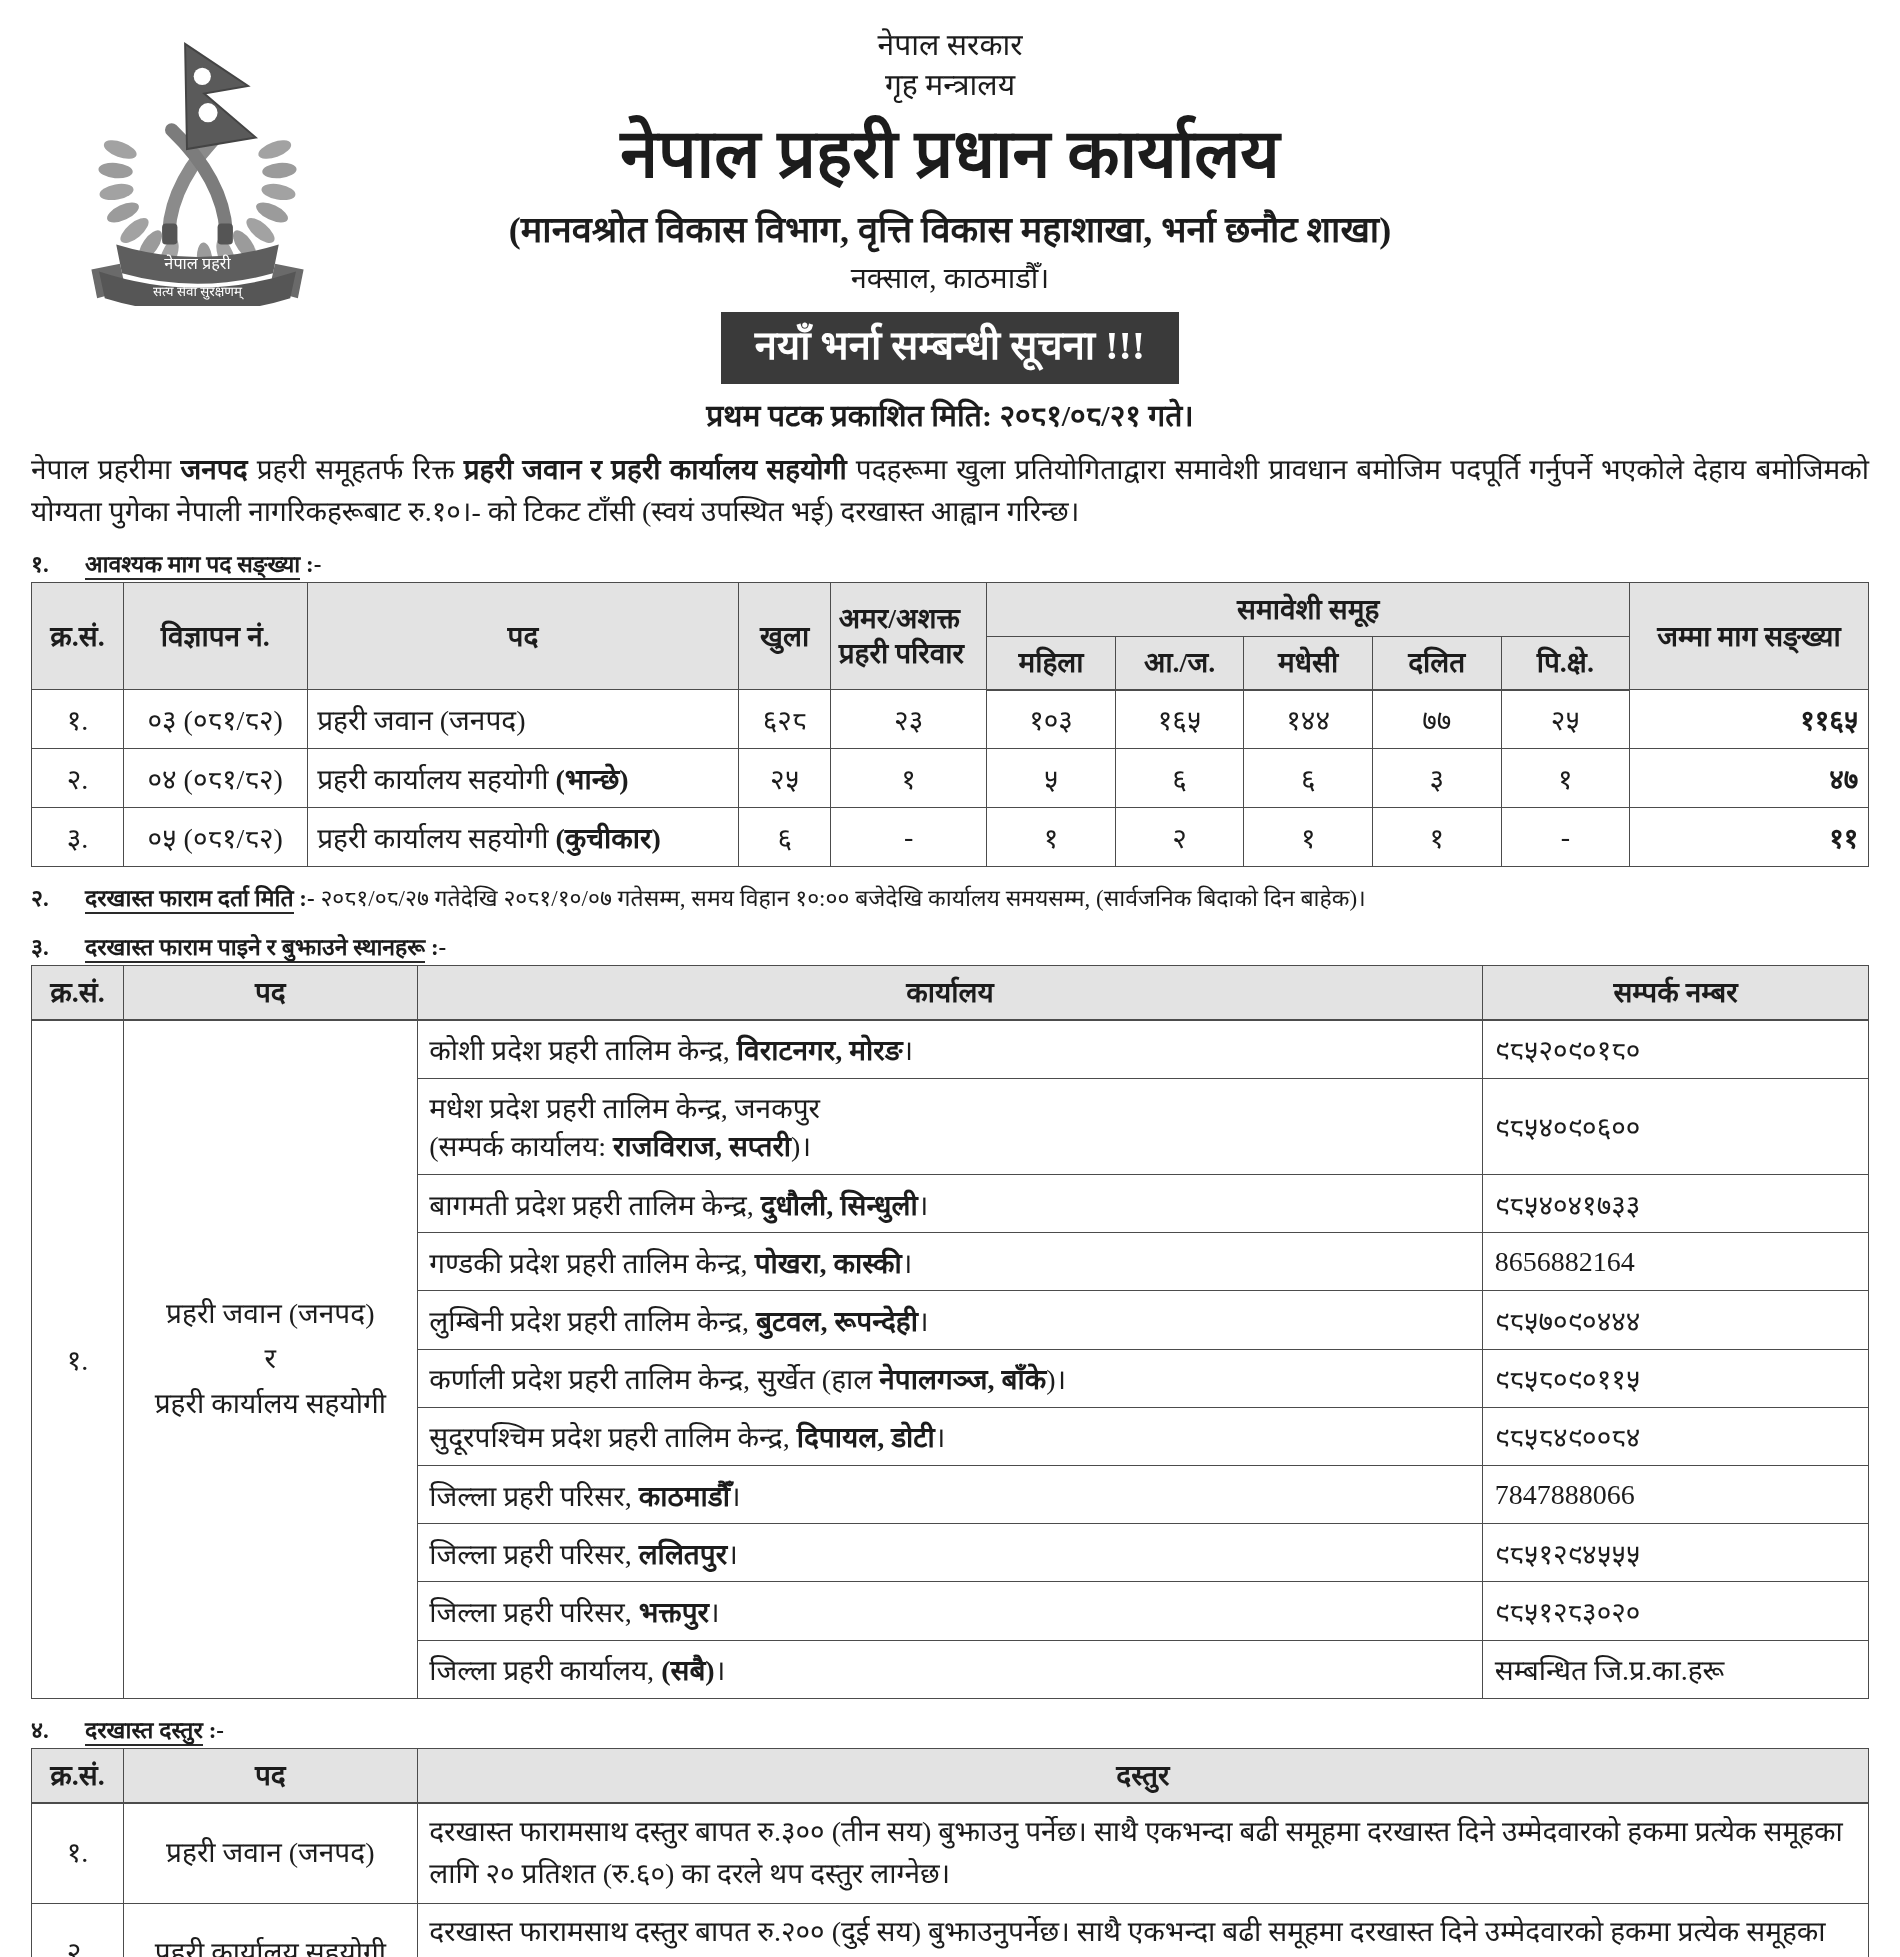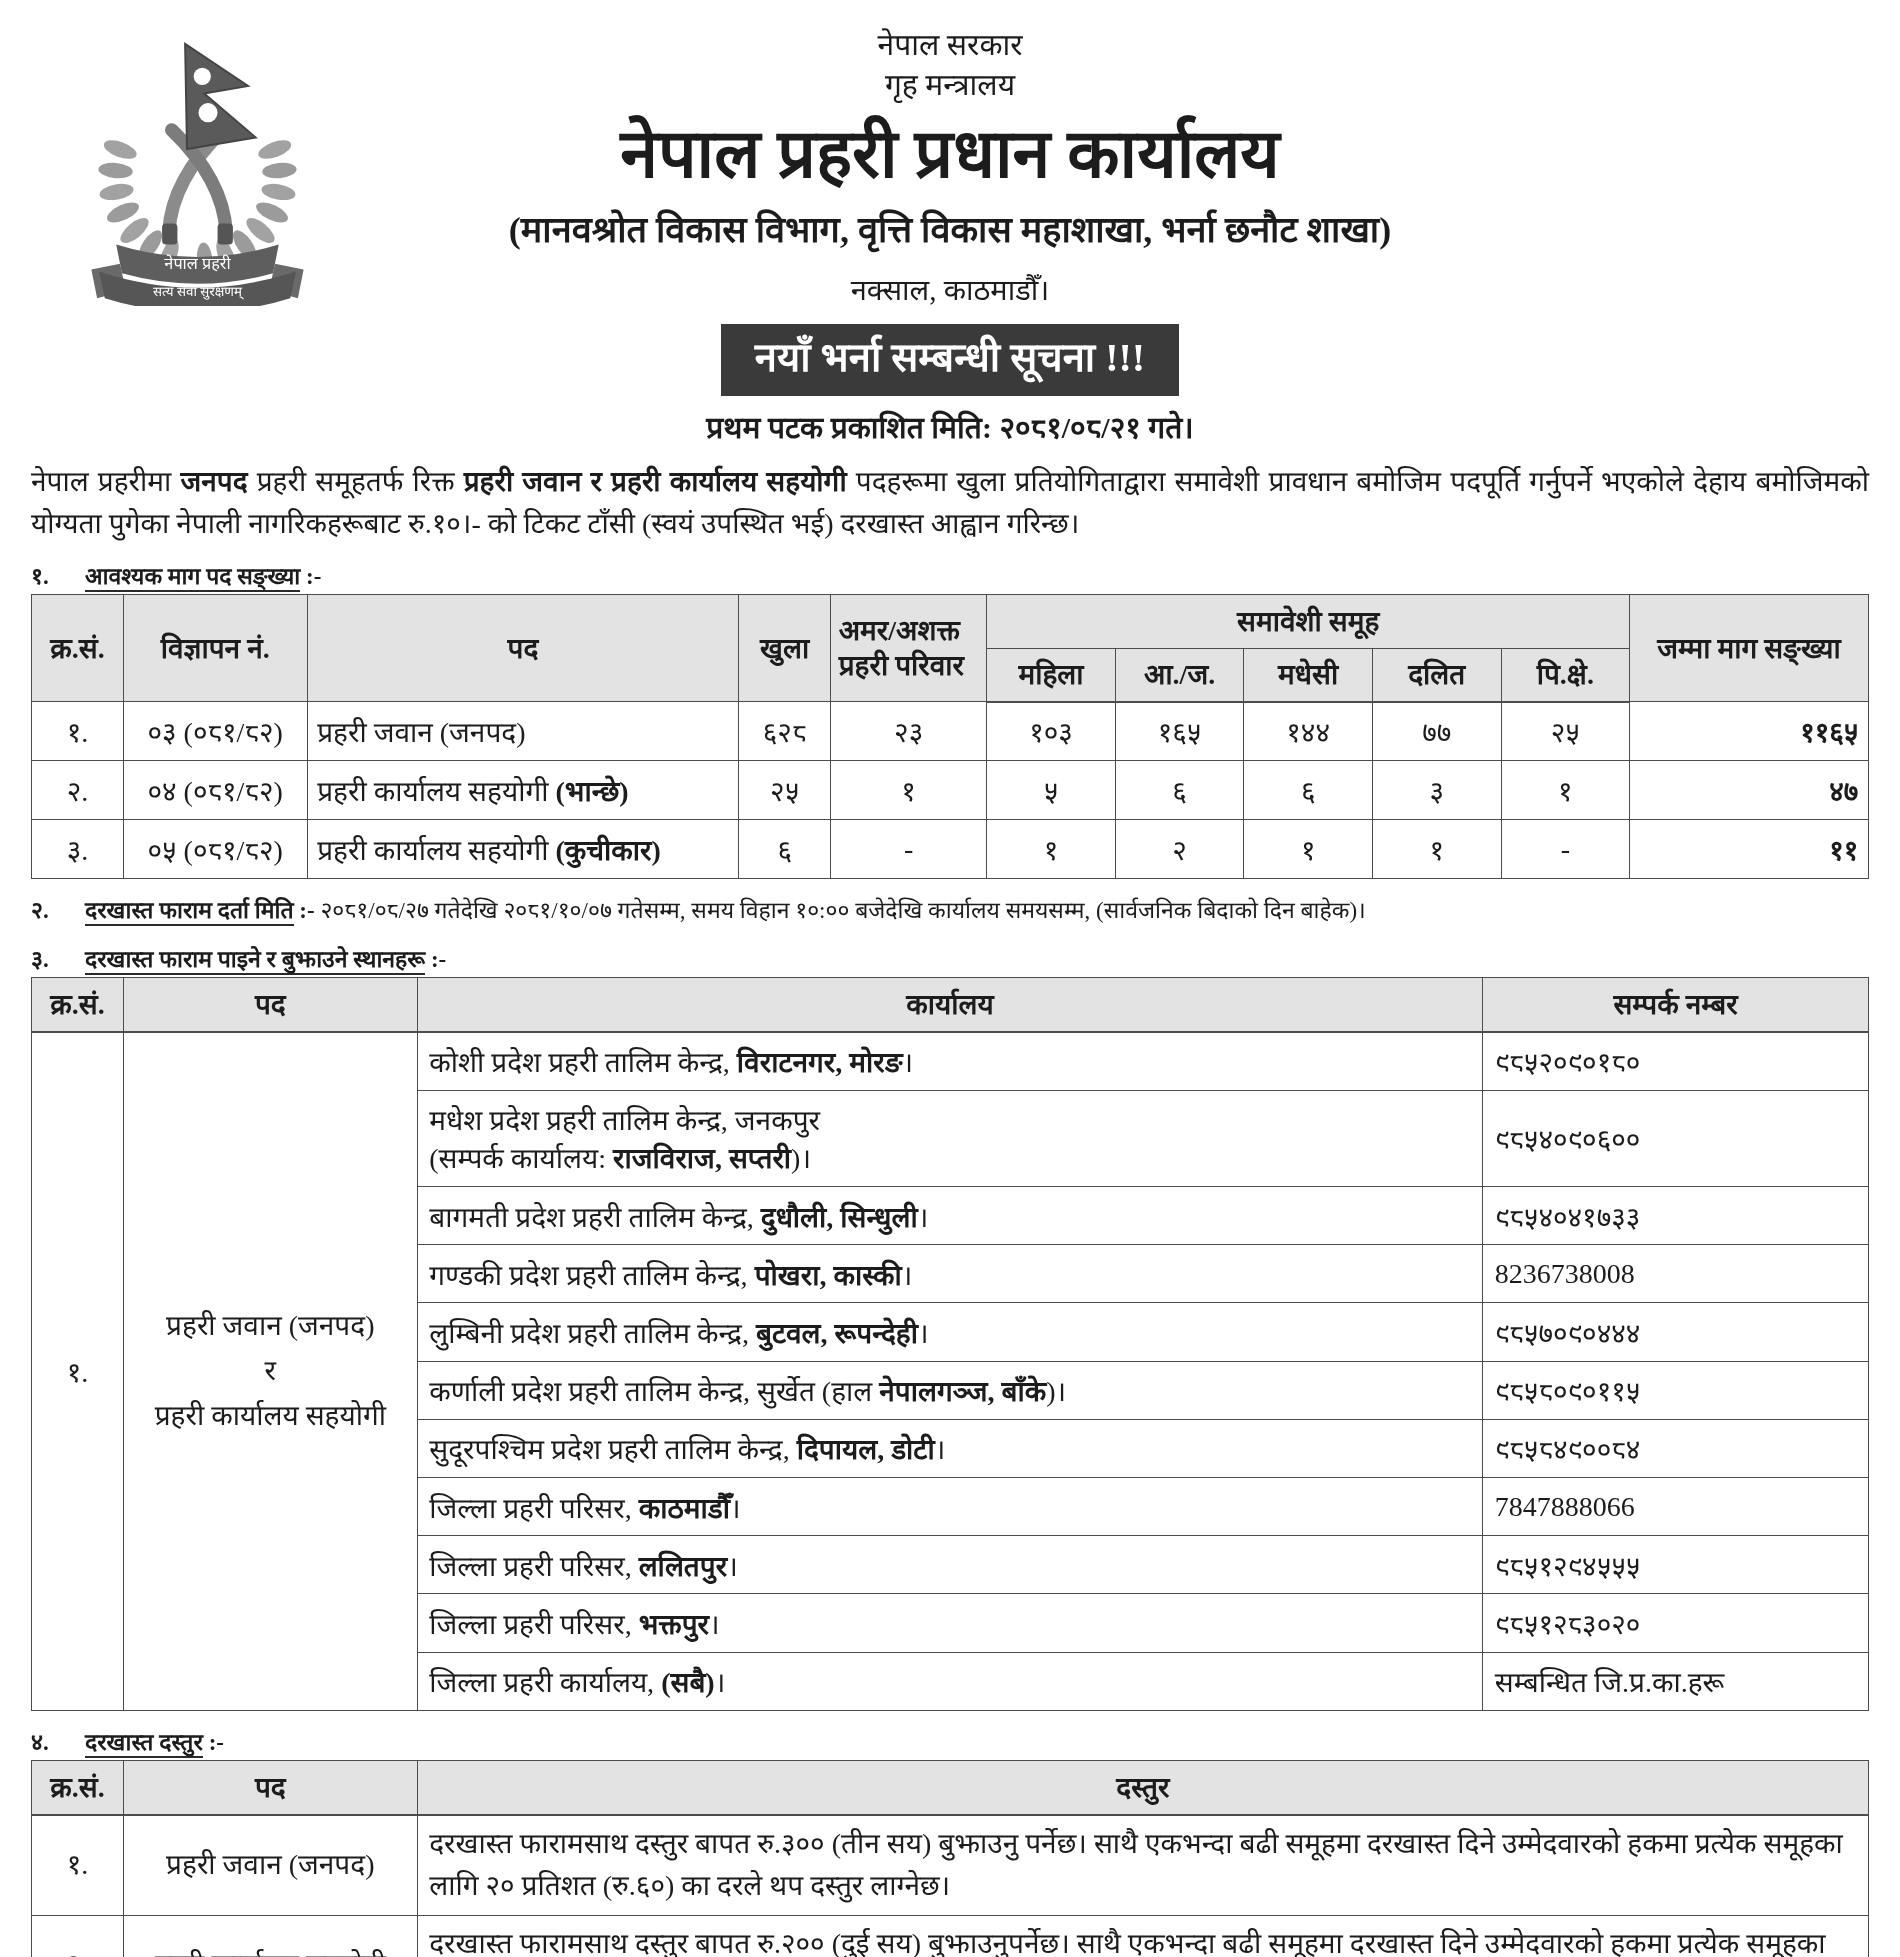--- a/index.html
+++ b/index.html
@@ -11,21 +11,21 @@
   }
   .content { padding:25px 31px 0 31px; }
 
   
   .emblem { position:absolute; left:78px; top:36px; width:239px; height:270px; }
   .head-center { text-align:center; line-height:1.32; }
   .h-gov { font-size:30px; }
   .h-ministry { font-size:30px; }
   .h-office { font-size:68px; font-weight:bold; margin-top:5.7px; }
   .h-dept { font-size:36px; font-weight:bold; margin-top:7.6px; }
-  .h-addr { font-size:29px; margin-top:16px; }
+  .h-addr { font-size:29px; margin-top:4px; }
   .banner-wrap { margin-top:15.3px; }
   .banner {
     display:inline-block; background:#3a3a3a; color:#ffffff;
     font-size:40px; font-weight:bold; padding:7.6px 34px 11.5px 34px;
   }
   .pub-line { text-align:center; font-size:30px; font-weight:bold; margin-top:11.5px; }
 
   
   .intro { font-size:28px; line-height:1.5; text-align:justify; margin-top:13.4px; }
 
@@ -261,21 +261,21 @@
           <tr>
             <td class="l">मधेश प्रदेश प्रहरी तालिम केन्द्र, जनकपुर<br>(सम्पर्क कार्यालय: <b>राजविराज, सप्तरी</b>)।</td>
             <td class="l">९८५४०९०६००</td>
           </tr>
           <tr>
             <td class="l">बागमती प्रदेश प्रहरी तालिम केन्द्र, <b>दुधौली, सिन्धुली</b>।</td>
             <td class="l">९८५४०४१७३३</td>
           </tr>
           <tr>
             <td class="l">गण्डकी प्रदेश प्रहरी तालिम केन्द्र, <b>पोखरा, कास्की</b>।</td>
-            <td class="l">8236738008</td>
+            <td class="l">8656882164</td>
           </tr>
           <tr>
             <td class="l">लुम्बिनी प्रदेश प्रहरी तालिम केन्द्र, <b>बुटवल, रूपन्देही</b>।</td>
             <td class="l">९८५७०९०४४४</td>
           </tr>
           <tr>
             <td class="l">कर्णाली प्रदेश प्रहरी तालिम केन्द्र, सुर्खेत (हाल <b>नेपालगञ्ज, बाँके</b>)।</td>
             <td class="l">९८५८०९०११५</td>
           </tr>
           <tr>

